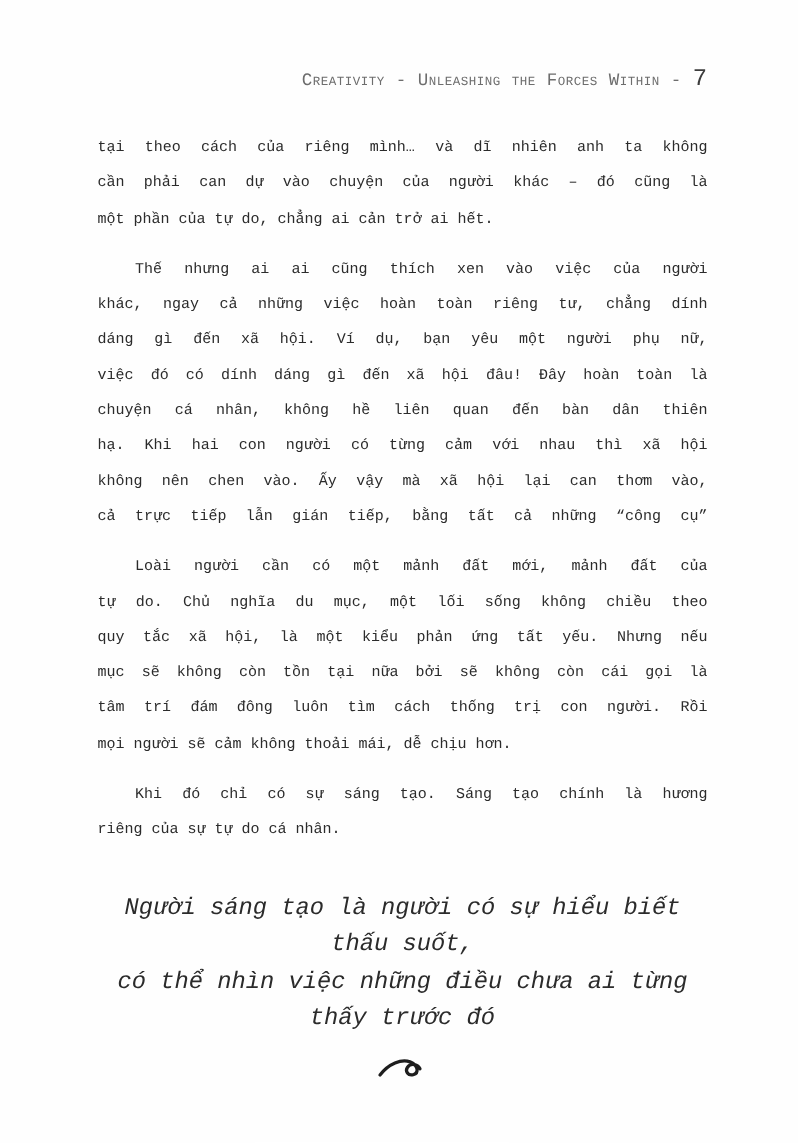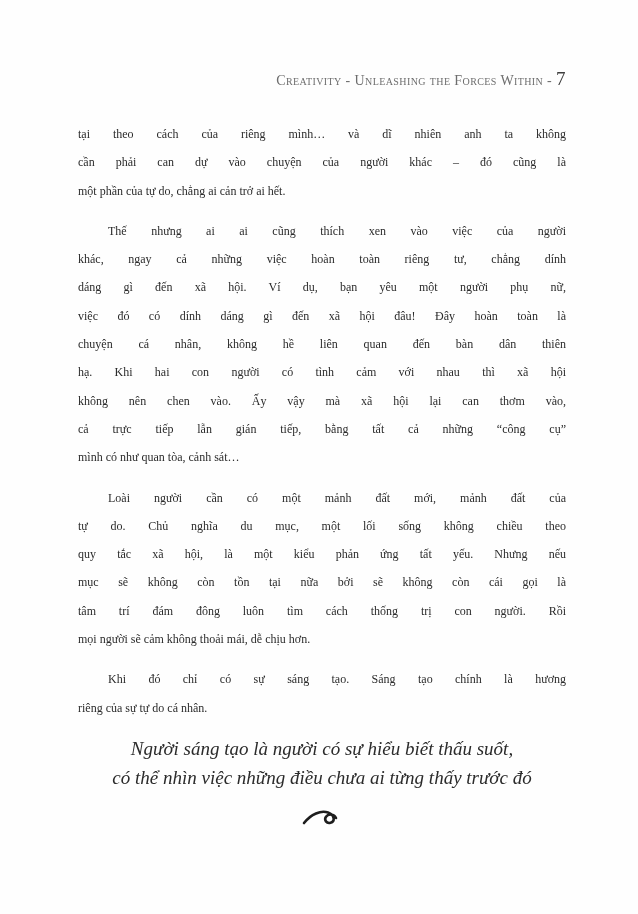--- a/index.html
+++ b/index.html
@@ -7,22 +7,22 @@
     --header-gray:#6d6d6d;
     --pagenum:#3d3d3d;
     --bg:#fefefe;
   }
   html,body{margin:0;padding:0;background:#ffffff;}
   .page{
     position:relative;
     width:638px;height:914px;
     background:var(--bg);
     box-sizing:border-box;
-    padding:70px 72px 0 78px;
-    font-family:Liberation Serif, serif;
+    padding:54px 72px 0 78px;
+    font-family:Liberation Mono, monospace;
     color:var(--ink);
     overflow:hidden;
   }
   .running-head{
     text-align:right;
     font-variant:small-caps;
     font-size:14px;
     line-height:18px;
     color:var(--header-gray);
     letter-spacing:0.4px;
@@ -39,21 +39,21 @@
     line-height:28.3px;
   }
   .para{margin:0 0 12px 0;}
   .line{
     text-align:justify;
     text-align-last:justify;
   }
   .line.last{text-align-last:left;}
   .line.indent{text-indent:30px;}
   .quote{
-    margin-top:12px;
+    margin-top:34px;
     font-style:italic;
     font-size:19px;
     line-height:29.5px;
     text-align:center;
     color:var(--ink);
   }
   .ornament{
     margin-top:13px;
     text-align:center;
   }
@@ -73,24 +73,23 @@
         <div class="line">tại theo cách của riêng mình… và dĩ nhiên anh ta không</div>
         <div class="line">cần phải can dự vào chuyện của người khác – đó cũng là</div>
         <div class="line last">một phần của tự do, chẳng ai cản trở ai hết.</div>
       </div>
       <div class="para">
         <div class="line indent">Thế nhưng ai ai cũng thích xen vào việc của người</div>
         <div class="line">khác, ngay cả những việc hoàn toàn riêng tư, chẳng dính</div>
         <div class="line">dáng gì đến xã hội. Ví dụ, bạn yêu một người phụ nữ,</div>
         <div class="line">việc đó có dính dáng gì đến xã hội đâu! Đây hoàn toàn là</div>
         <div class="line">chuyện cá nhân, không hề liên quan đến bàn dân thiên</div>
-        <div class="line">hạ. Khi hai con người có tình cảm với nhau thì xã hội</div>
+        <div class="line">hạ. Khi hai con người có từng cảm với nhau thì xã hội</div>
         <div class="line">không nên chen vào. Ấy vậy mà xã hội lại can thơm vào,</div>
         <div class="line">cả trực tiếp lẫn gián tiếp, bằng tất cả những “công cụ”</div>
-        <div class="line last">mình có như quan tòa, cảnh sát…</div>
       </div>
       <div class="para">
         <div class="line indent">Loài người cần có một mảnh đất mới, mảnh đất của</div>
         <div class="line">tự do. Chủ nghĩa du mục, một lối sống không chiều theo</div>
         <div class="line">quy tắc xã hội, là một kiểu phản ứng tất yếu. Nhưng nếu</div>
         <div class="line">mục sẽ không còn tồn tại nữa bởi sẽ không còn cái gọi là</div>
         <div class="line">tâm trí đám đông luôn tìm cách thống trị con người. Rồi</div>
         <div class="line last">mọi người sẽ cảm không thoải mái, dễ chịu hơn.</div>
       </div>
       <div class="para">

